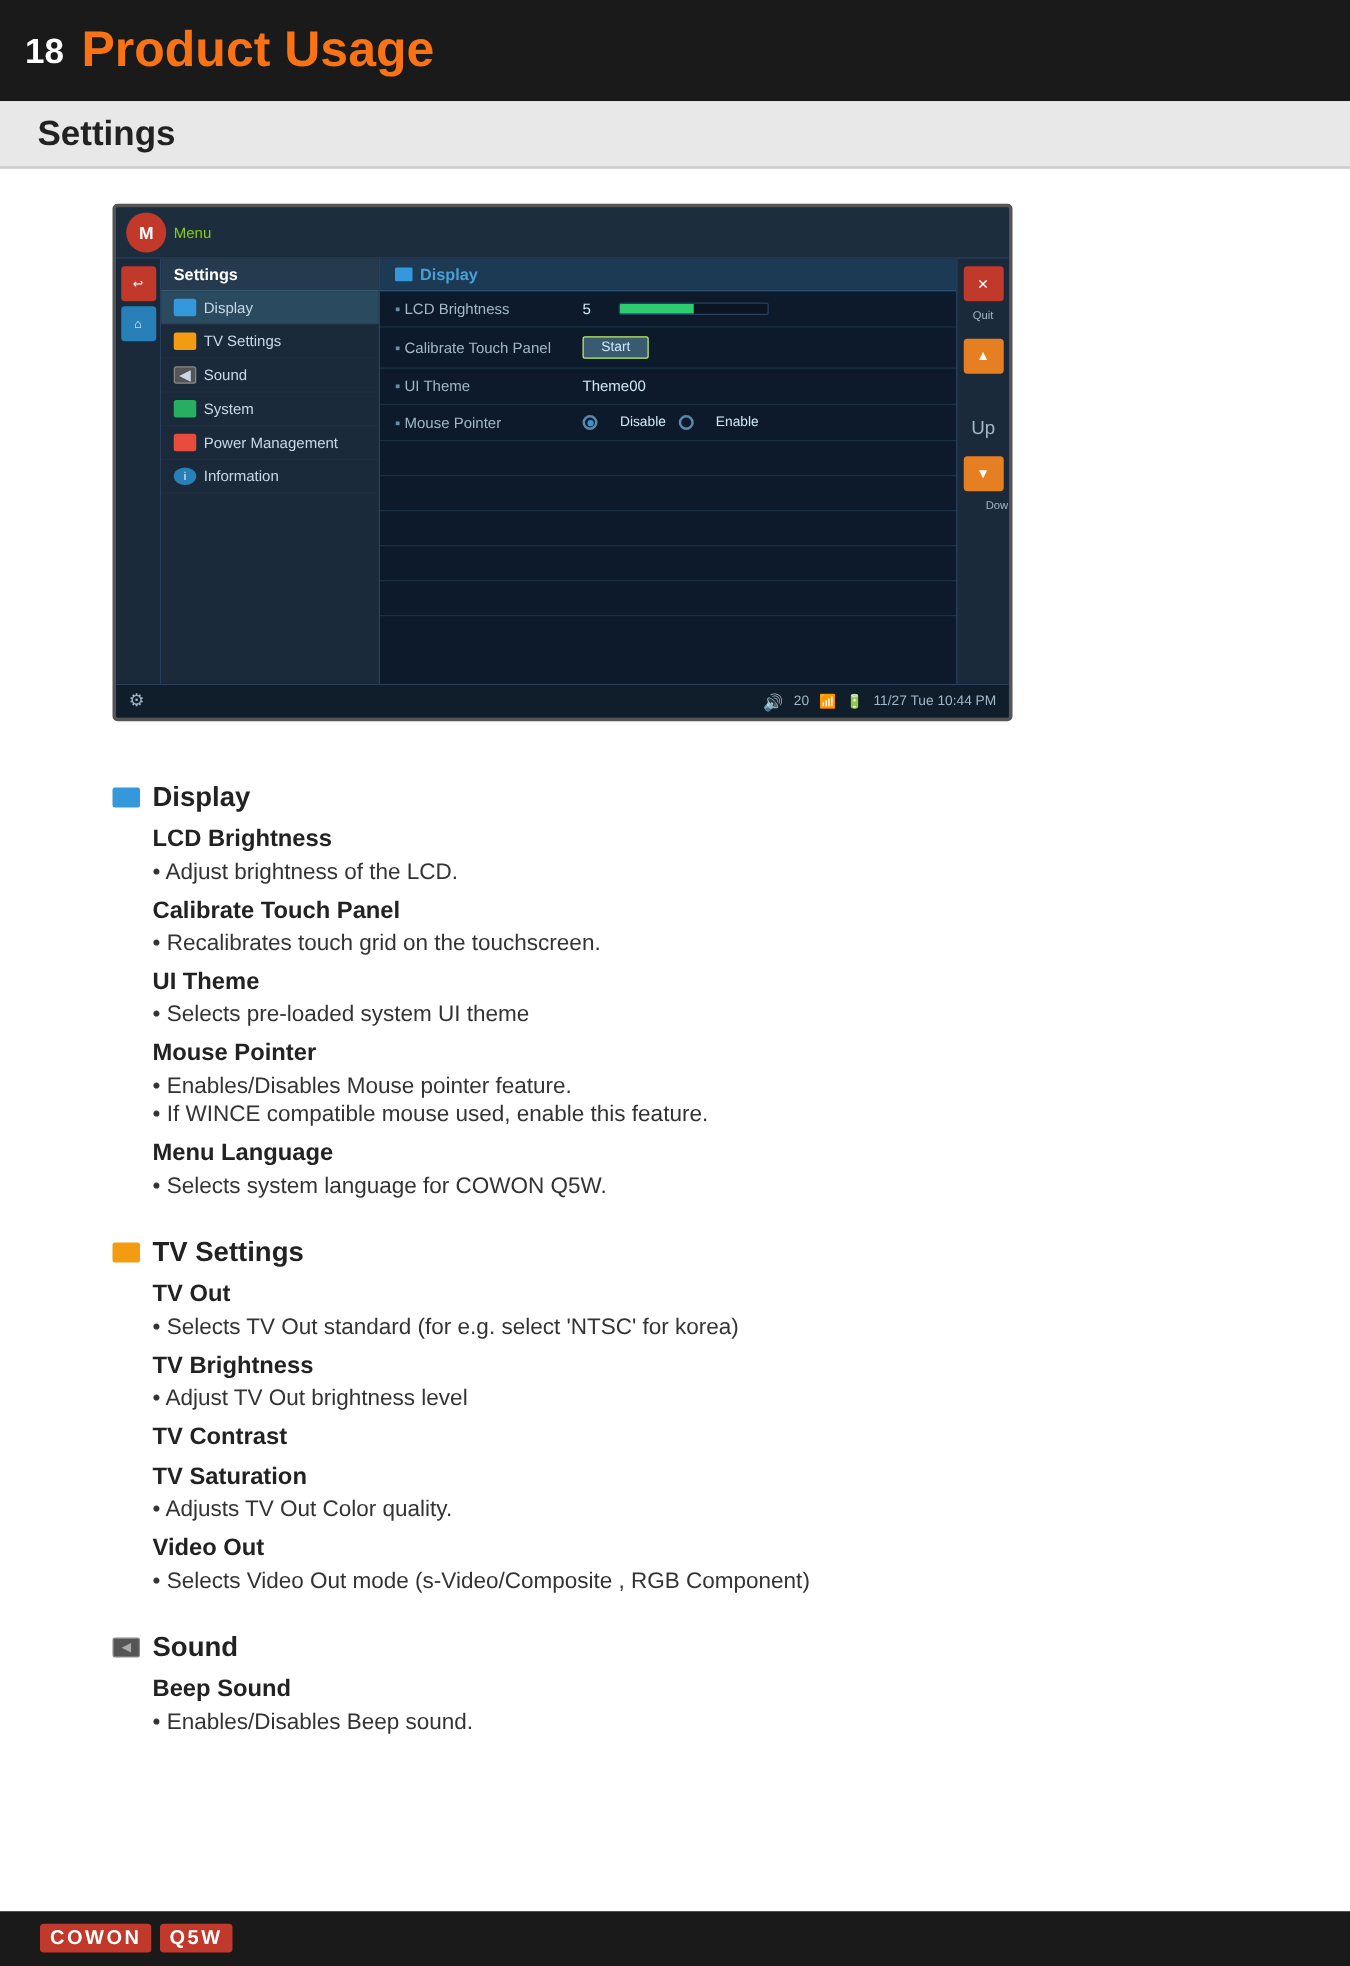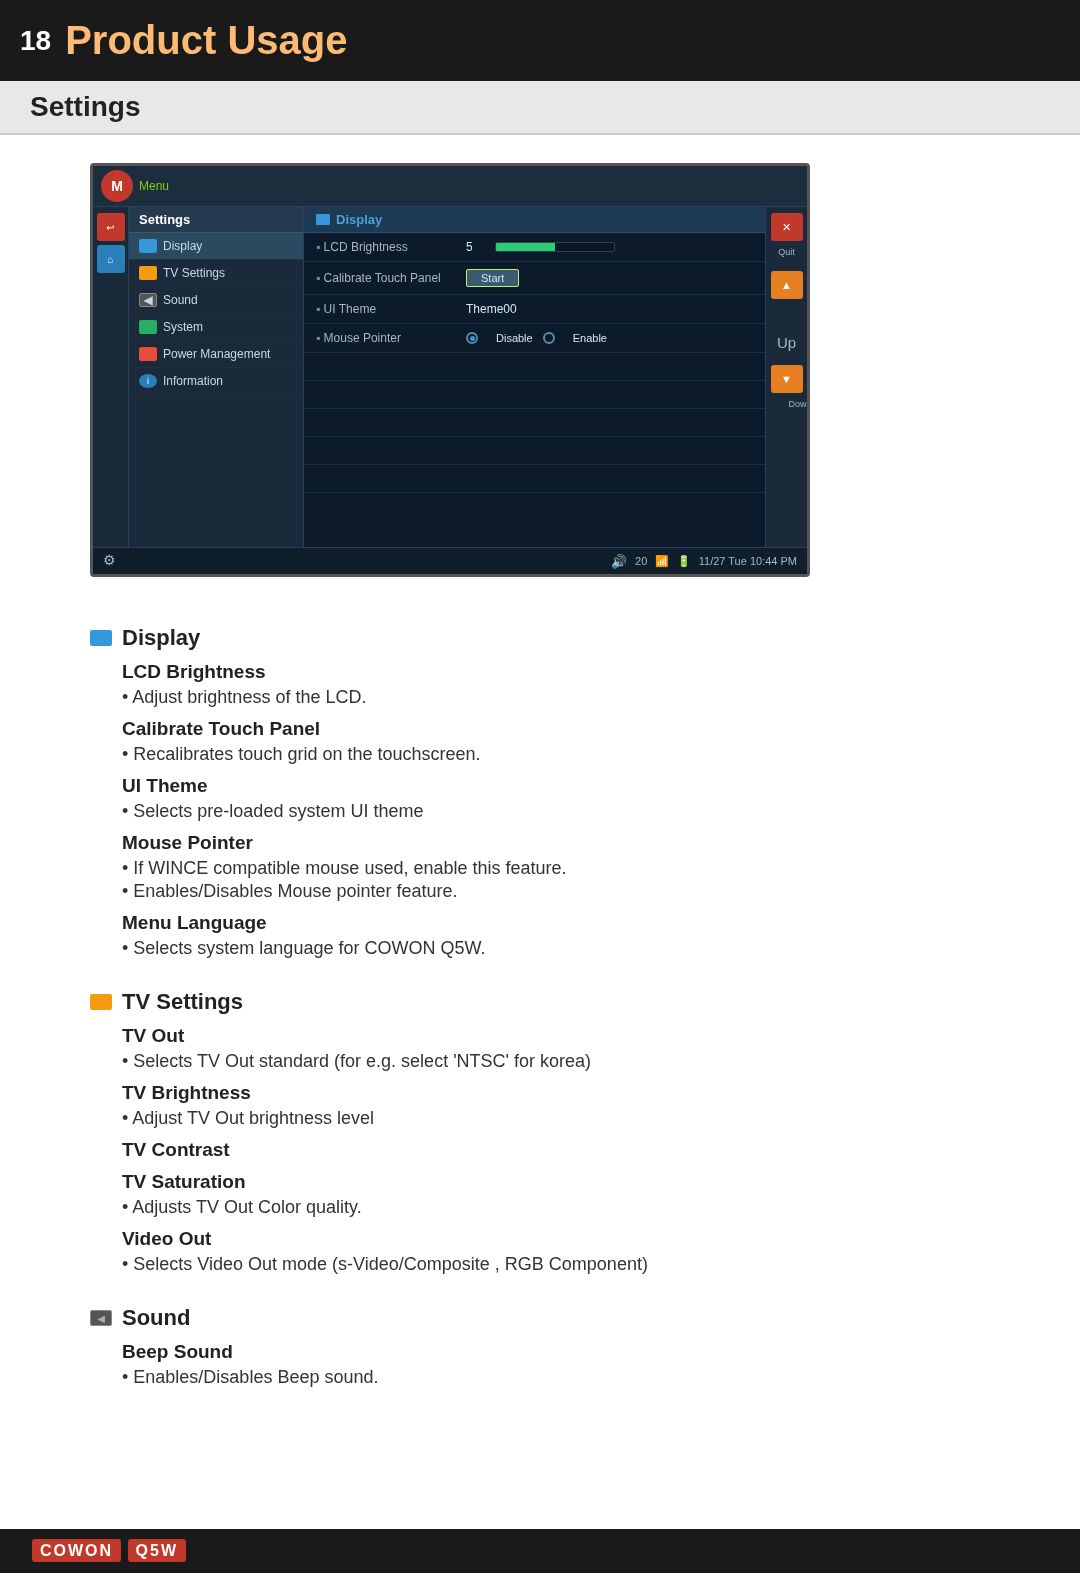--- a/index.html
+++ b/index.html
@@ -18,21 +18,21 @@
       display: flex;
       align-items: center;
     }
     .header-num {
       color: #ffffff;
       font-size: 28px;
       font-weight: bold;
       margin-right: 14px;
     }
     .header-title {
-      color: #fdba74;
+      color: #f97316;
       font-size: 40px;
       font-weight: bold;
     }
 
     
     .settings-subheader {
       background: #e8e8e8;
       padding: 10px 30px;
       border-bottom: 2px solid #ccc;
     }
@@ -545,22 +545,22 @@
     <div class="feature-name">LCD Brightness</div>
     <div class="feature-desc">Adjust brightness of the LCD.</div>
 
     <div class="feature-name">Calibrate Touch Panel</div>
     <div class="feature-desc">Recalibrates touch grid on the touchscreen.</div>
 
     <div class="feature-name">UI Theme</div>
     <div class="feature-desc">Selects pre-loaded system UI theme</div>
 
     <div class="feature-name">Mouse Pointer</div>
+    <div class="feature-desc">Enables/Disables Mouse pointer feature.</div>
     <div class="feature-desc">If WINCE compatible mouse used, enable this feature.</div>
-    <div class="feature-desc">Enables/Disables Mouse pointer feature.</div>
 
     <div class="feature-name">Menu Language</div>
     <div class="feature-desc">Selects system language for COWON Q5W.</div>
   </div>
 
   <div class="section">
     <div class="section-title">
       <div class="section-icon tv"></div>
       <span class="section-title-text">TV Settings</span>
     </div>

